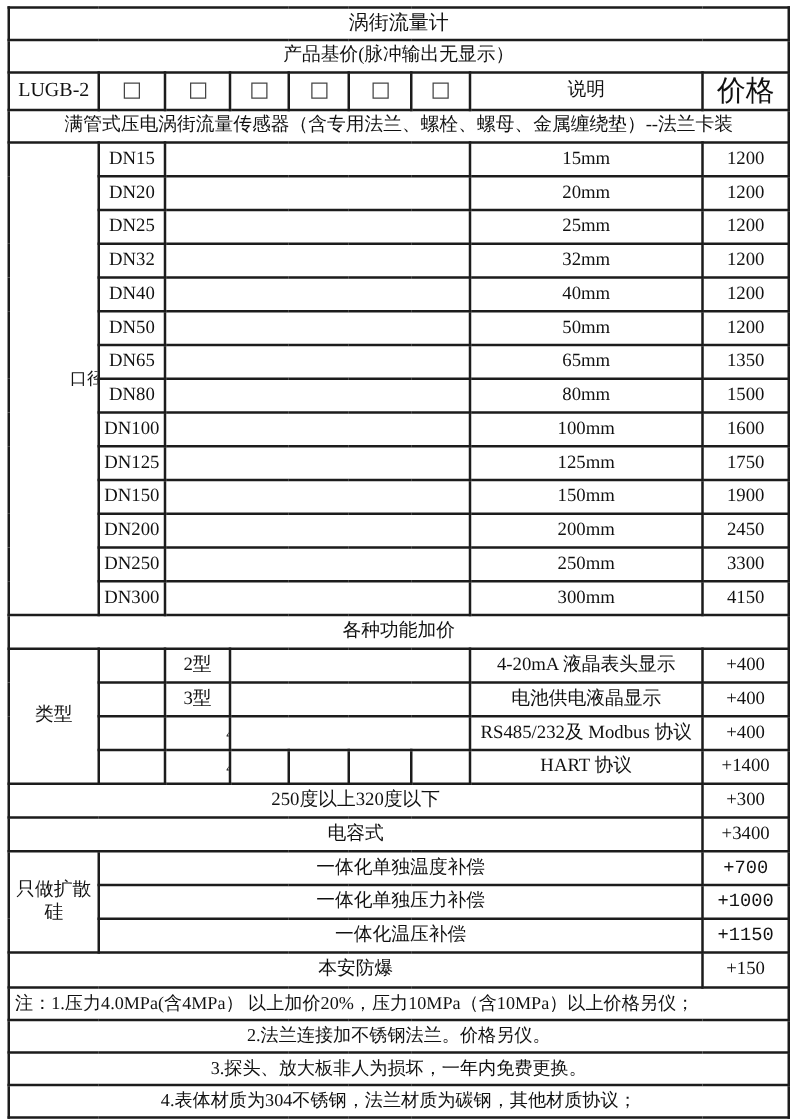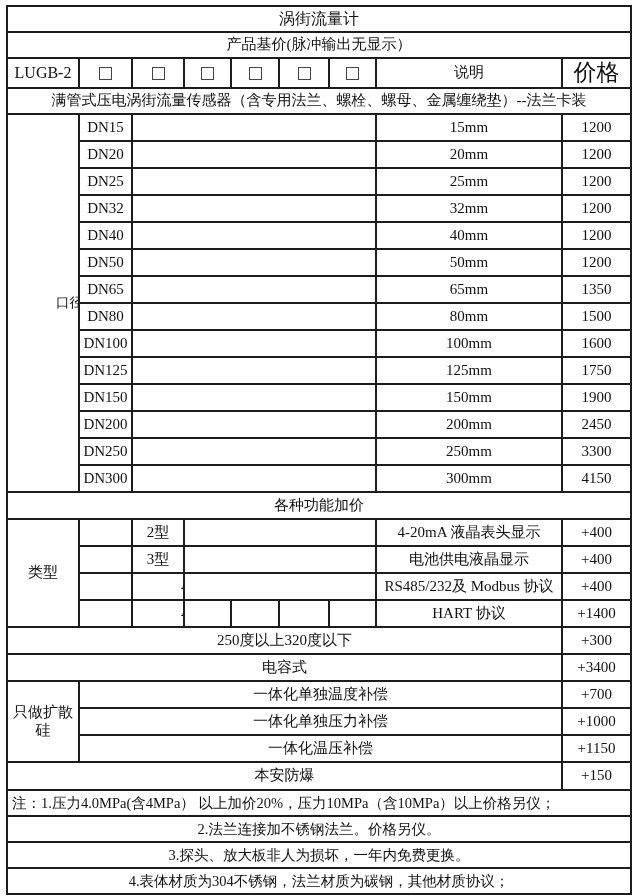--- a/index.html
+++ b/index.html
@@ -26,21 +26,21 @@
   }
   td.wrap{white-space:normal;}
   .r-title td{height:24px;text-align:center;}
   .r-sub td{height:24px;text-align:center;}
   .r-model td{height:28px;}
   .r-sensor td{height:24px;}
   .r-dn td{height:25px;margin-left:11px;}
   .r-addons td{height:25px;border-radius:10px;}
   .r-type td{height:25px;text-align:center;}
   .r-extra td{height:25px;}
-  .r-sil td{height:25px;}
+  .r-sil td{height:25px;font-family:Liberation Mono, monospace;}
   .r-safe td{height:26px;}
   .r-note td{height:24px;font-size:14.5px;}
   .f-title{font-size:16px;}
   .f-price-h{font-size:23px;}
   .f-small{font-size:13.5px;padding-left:48px;}
   .left{text-align:left;padding-left:4px;}
   .cb{
     display:inline-block;
     width:11px;height:11px;
     border:1.5px solid #454545;

